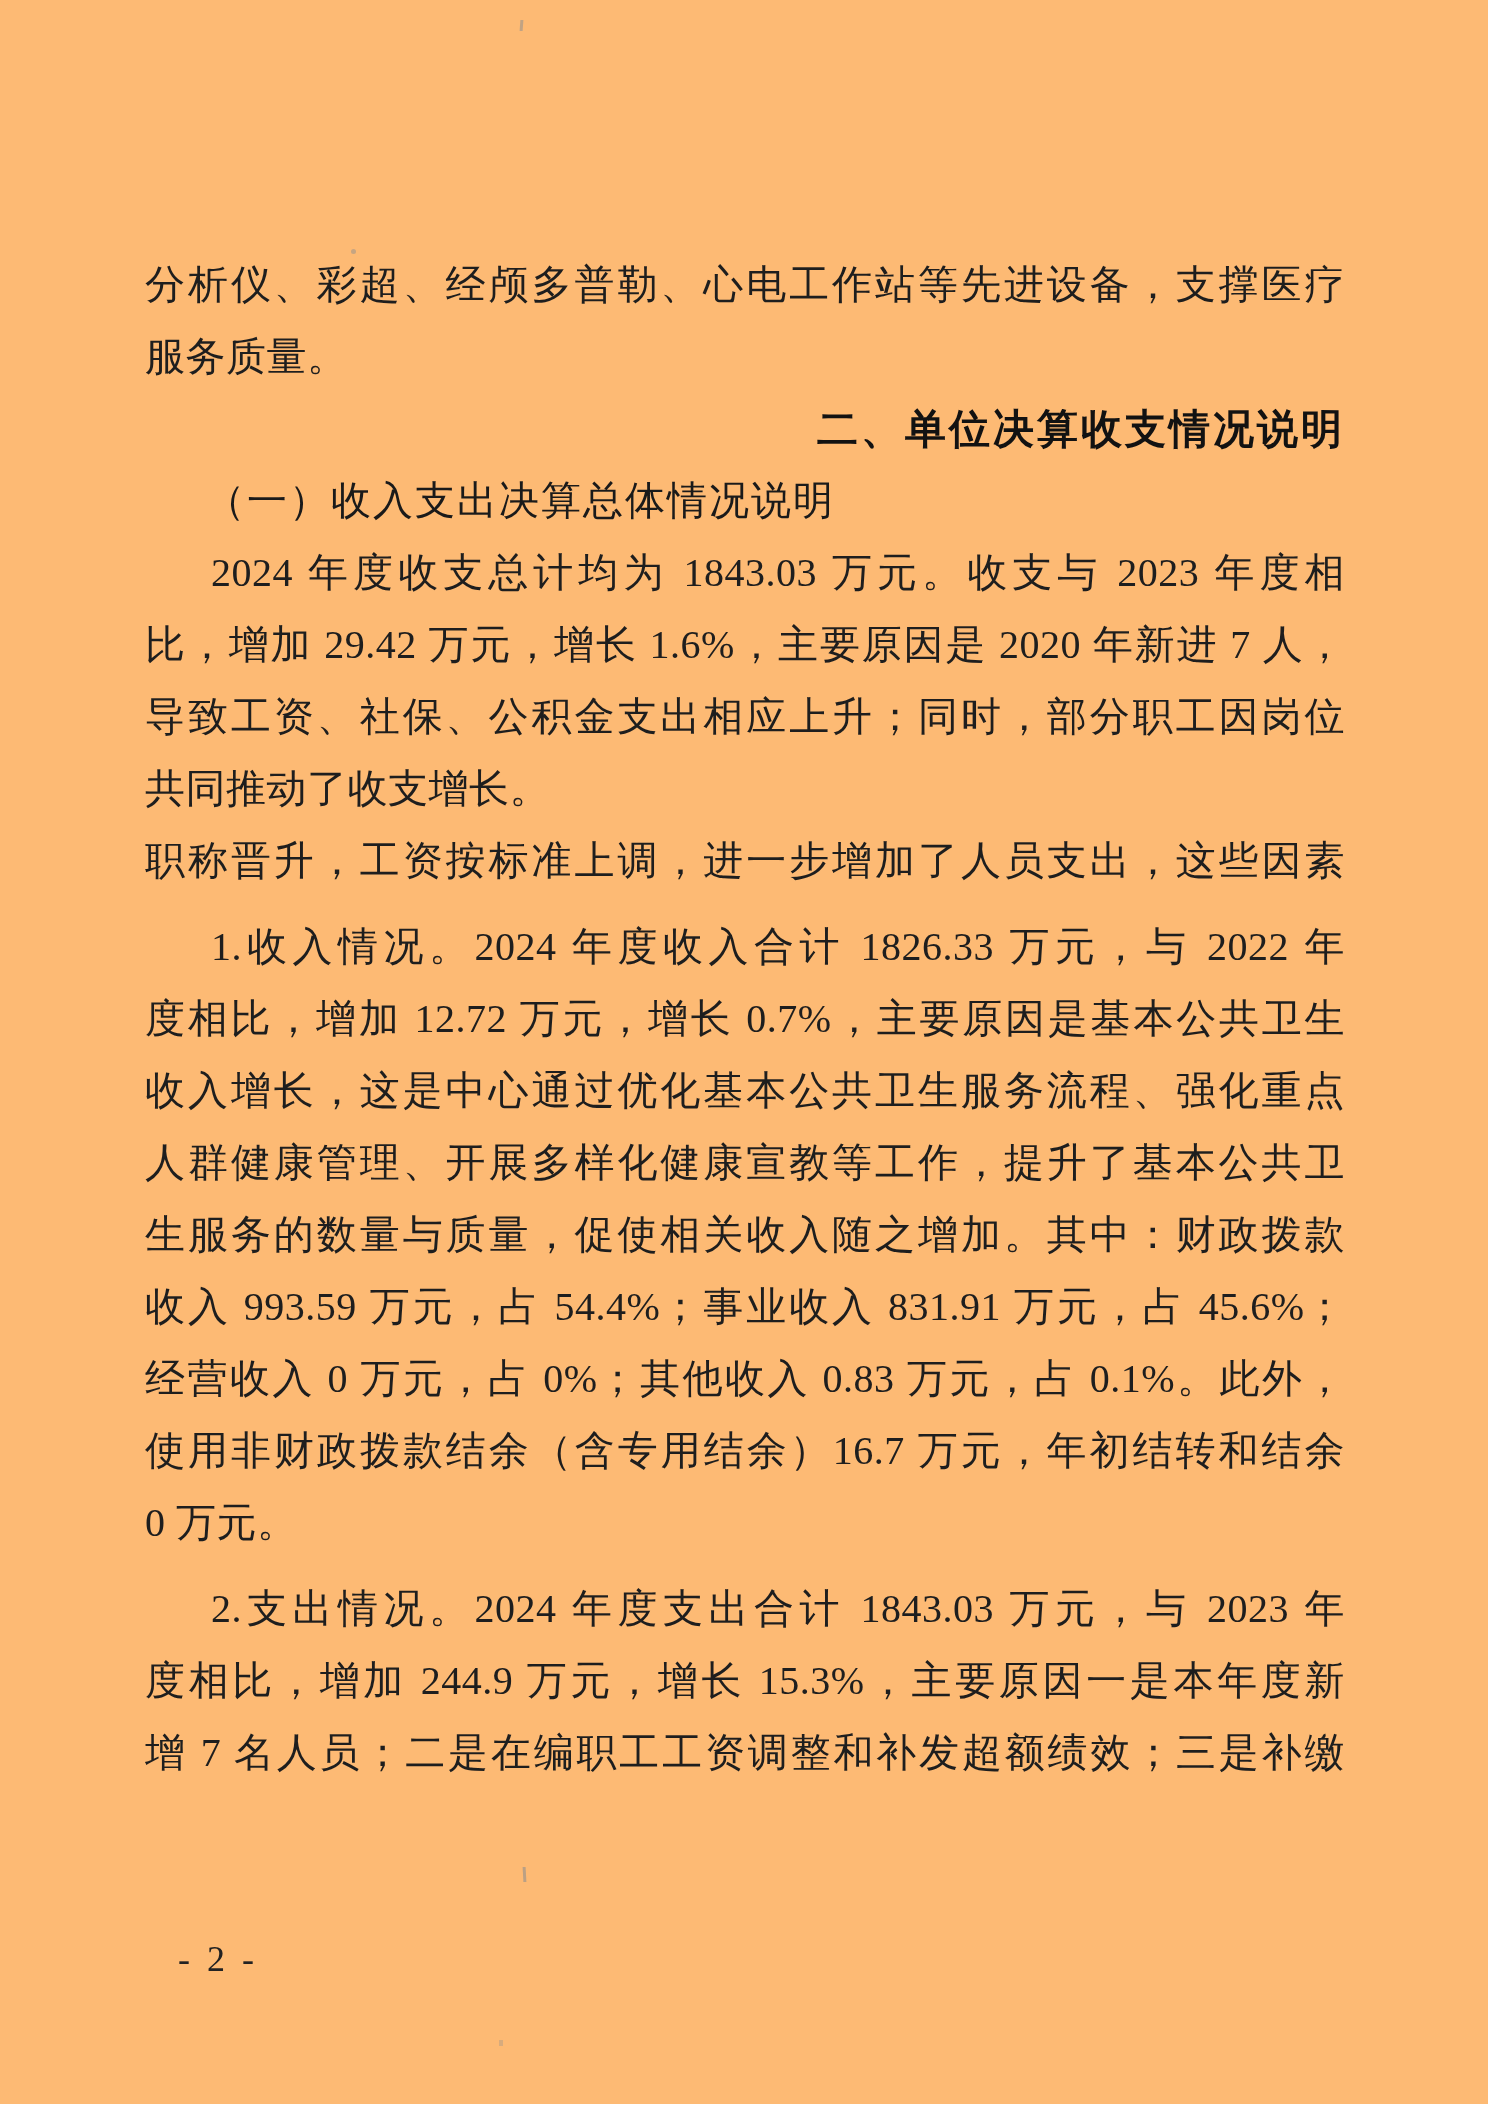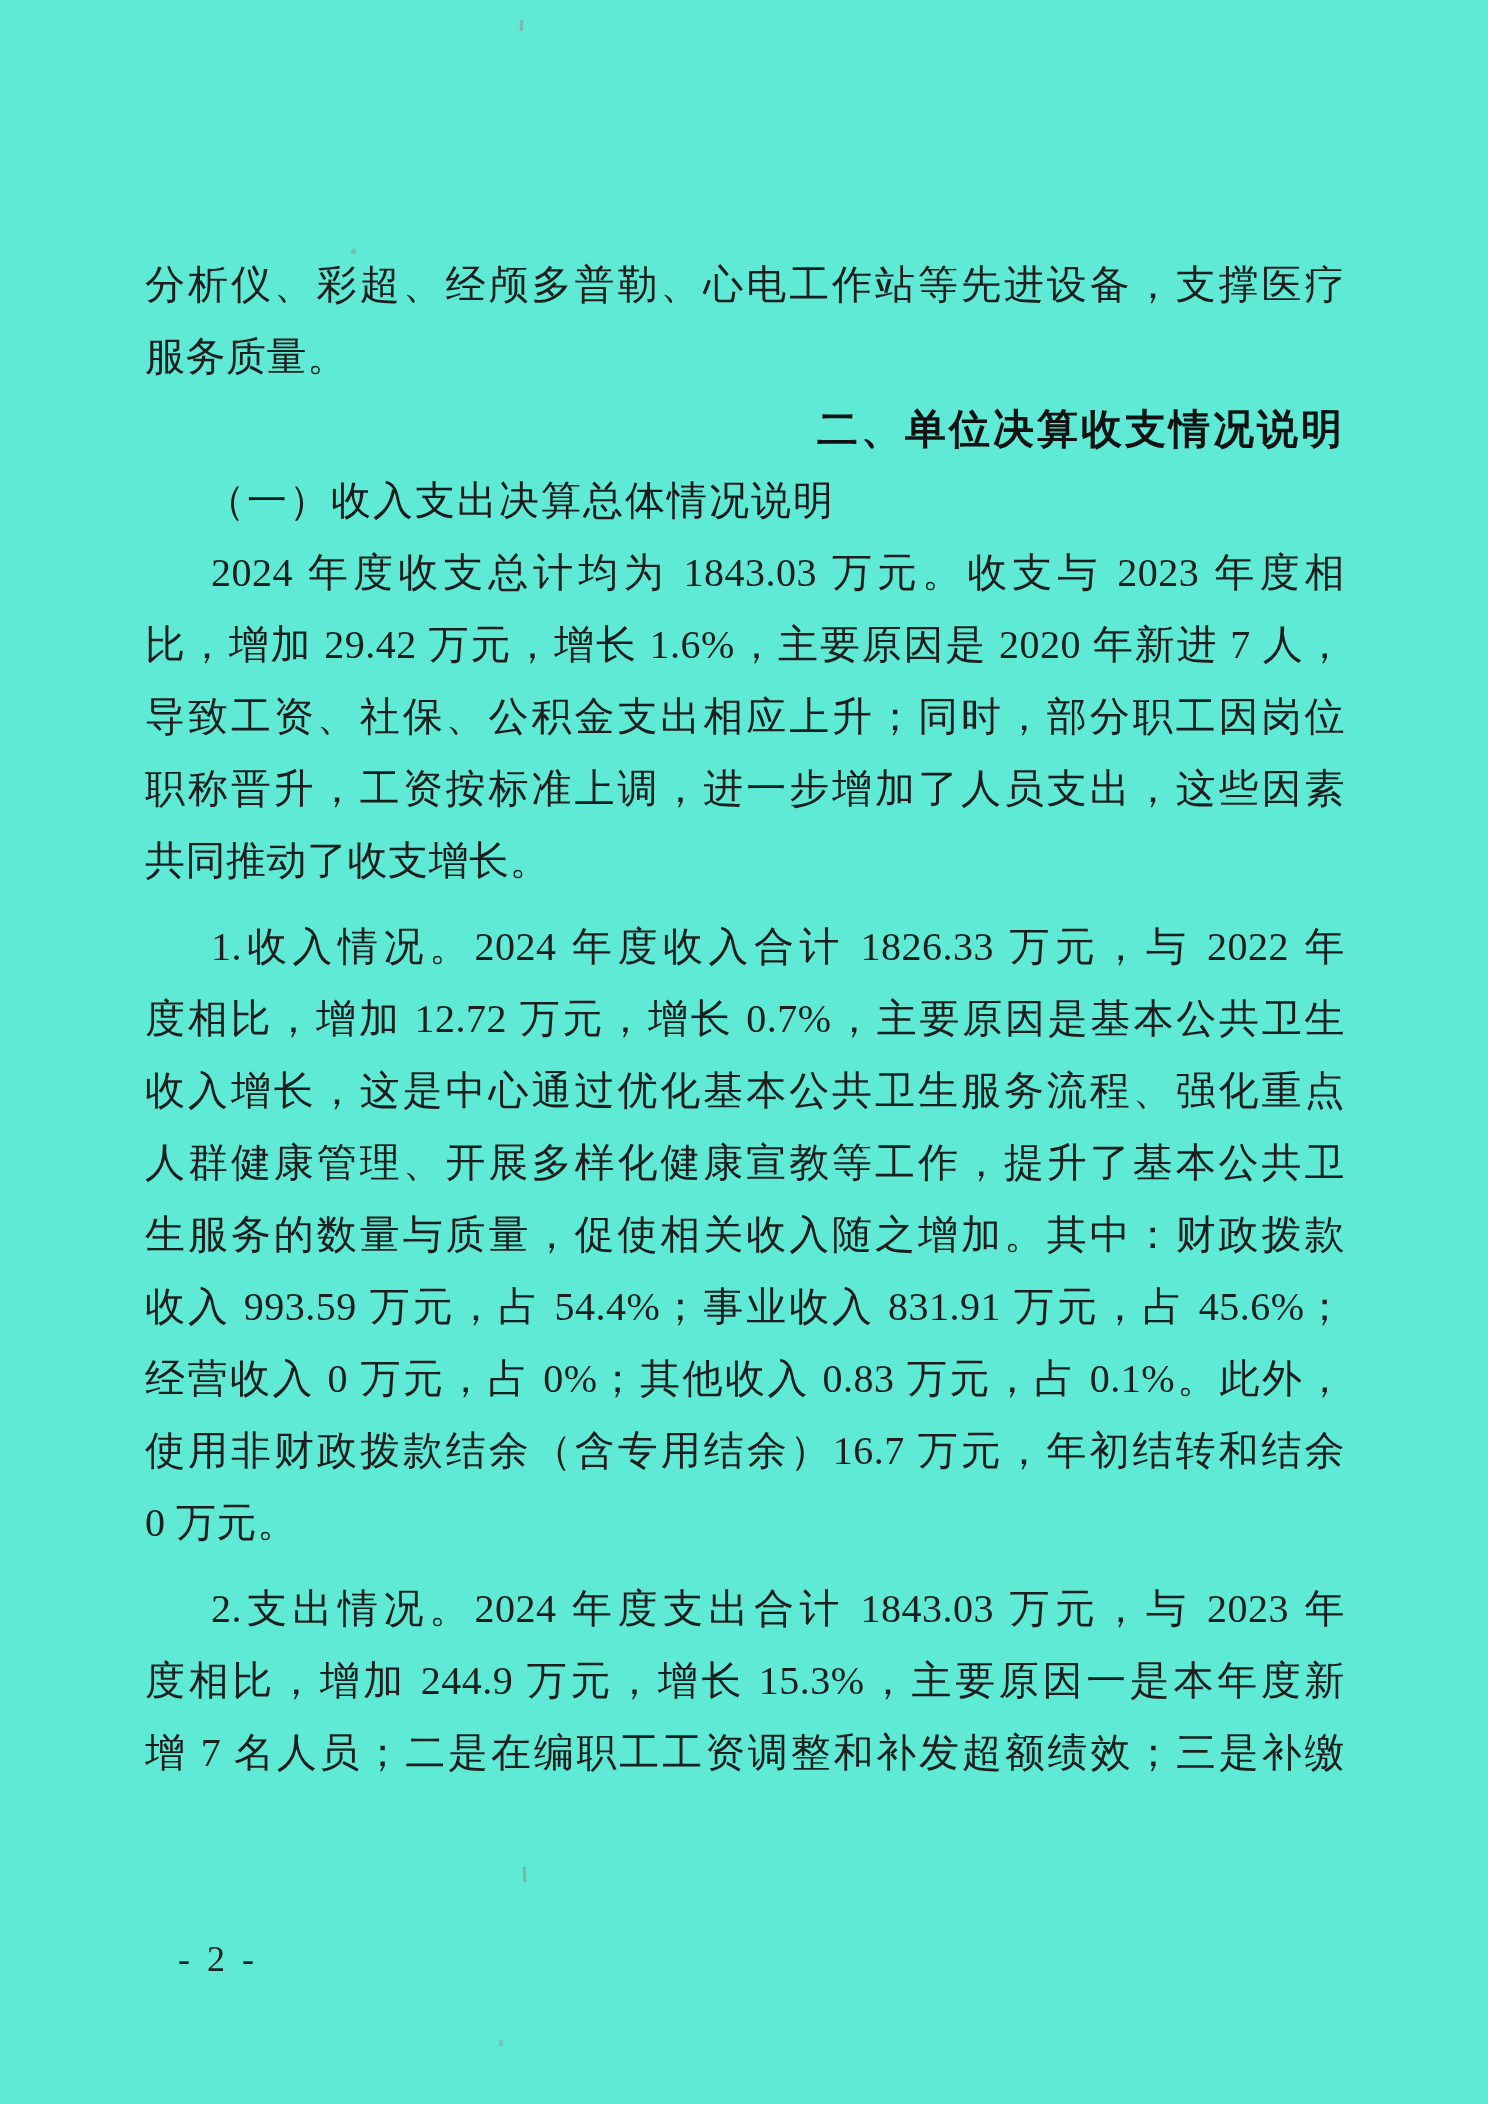--- a/index.html
+++ b/index.html
@@ -7,21 +7,21 @@
   body {
     background: #ffffff;
     position: relative;
     font-family: "Liberation Serif", "DejaVu Serif", serif;
     color: #1c1c1c;
     overflow: hidden;
   }
   .page {
     position: absolute;
     inset: 0;
-    background: #5eead4;
+    background: #fdba74;
   }
   .content {
     position: absolute;
     left: 145px;
     top: 249px;
     width: 1200px;
   }
   .line {
     font-size: 40px;
     line-height: 72px;
@@ -89,22 +89,22 @@
     </div>
 
     <div class="heading">二、单位决算收支情况说明</div>
 
     <div class="subheading">（一）收入支出决算总体情况说明</div>
 
     <div class="para">
       <div class="line indent">2024 年度收支总计均为 1843.03 万元。收支与 2023 年度相</div>
       <div class="line">比，增加 29.42 万元，增长 1.6%，主要原因是 2020 年新进 7 人，</div>
       <div class="line">导致工资、社保、公积金支出相应上升；同时，部分职工因岗位</div>
+      <div class="line end">共同推动了收支增长。</div>
       <div class="line">职称晋升，工资按标准上调，进一步增加了人员支出，这些因素</div>
-      <div class="line end">共同推动了收支增长。</div>
     </div>
 
     <div class="para spaced">
       <div class="line indent">1.收入情况。2024 年度收入合计 1826.33 万元，与 2022 年</div>
       <div class="line">度相比，增加 12.72 万元，增长 0.7%，主要原因是基本公共卫生</div>
       <div class="line">收入增长，这是中心通过优化基本公共卫生服务流程、强化重点</div>
       <div class="line">人群健康管理、开展多样化健康宣教等工作，提升了基本公共卫</div>
       <div class="line">生服务的数量与质量，促使相关收入随之增加。其中：财政拨款</div>
       <div class="line">收入 993.59 万元，占 54.4%；事业收入 831.91 万元，占 45.6%；</div>
       <div class="line">经营收入 0 万元，占 0%；其他收入 0.83 万元，占 0.1%。此外，</div>

